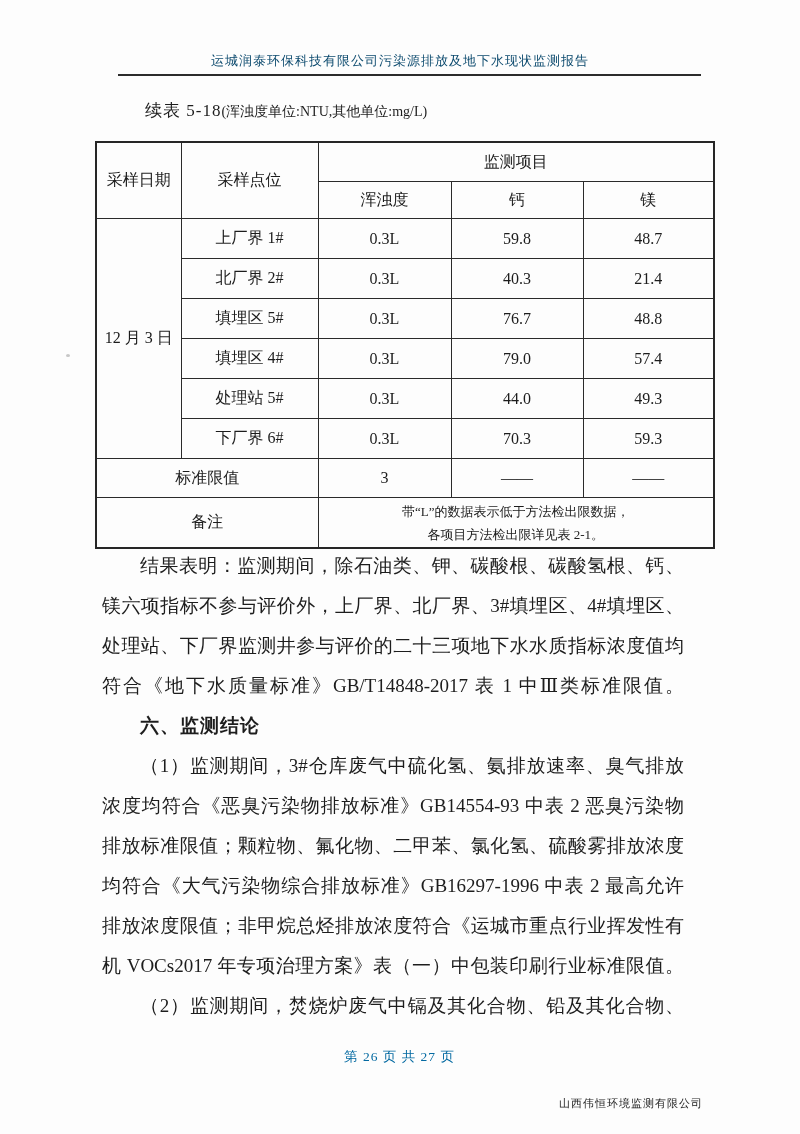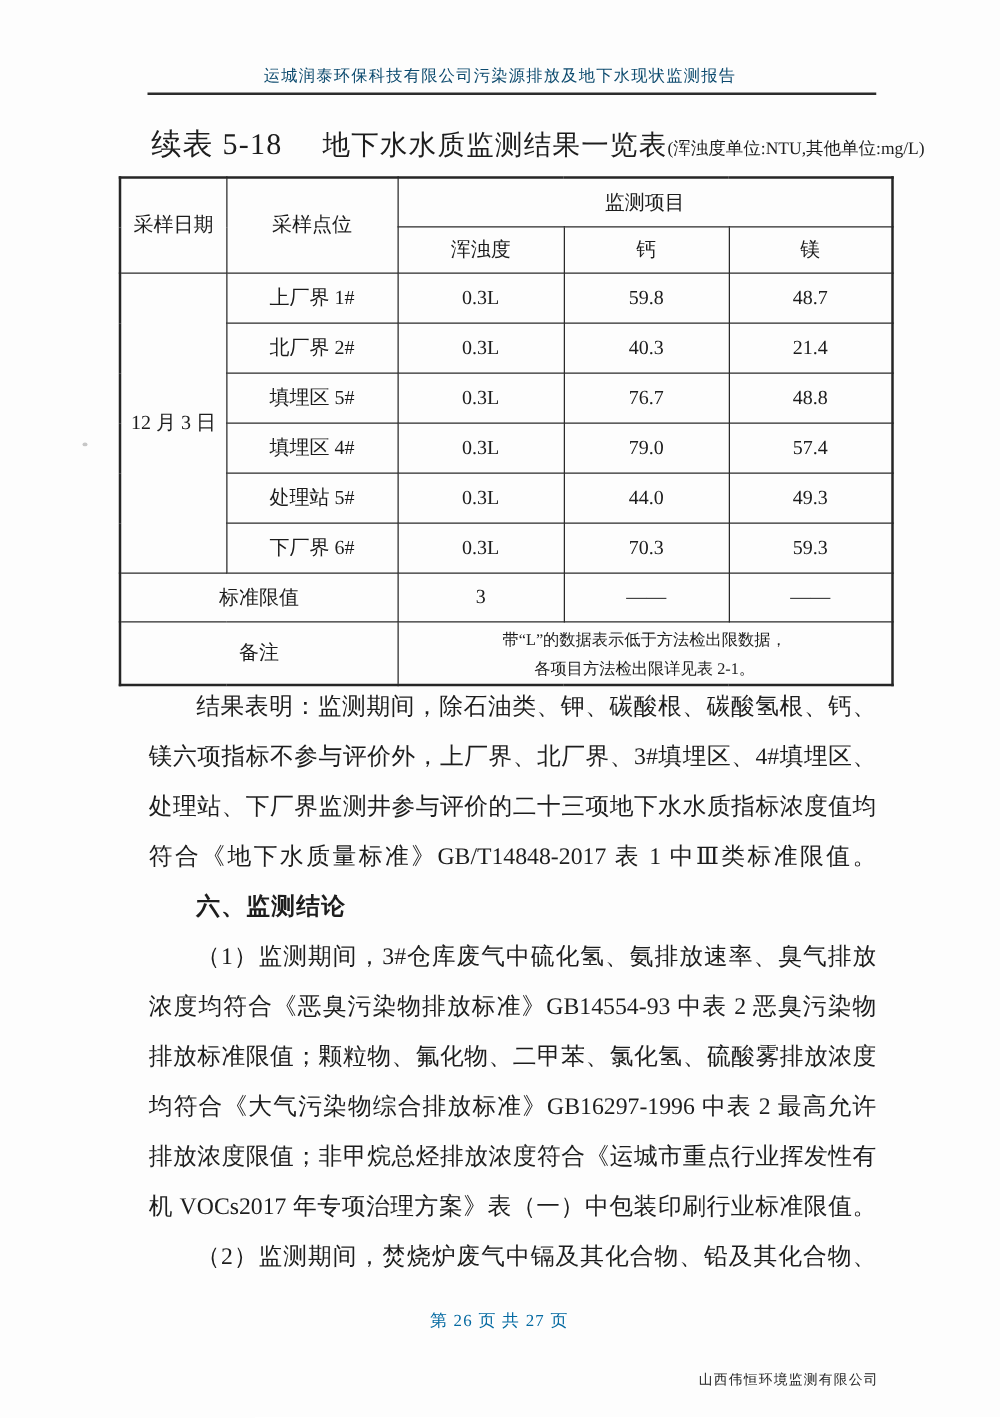--- a/index.html
+++ b/index.html
@@ -19,21 +19,21 @@
   .header-rule {
     position:absolute; top:74px; left:118px; width:583px; height:2px;
     background:#2c2c2c;
   }
 
   
   .caption {
     position:absolute; top:99px; left:121px;
     display:flex; align-items:baseline; white-space:nowrap;
   }
-  .cap-no { font-size:24px; letter-spacing:1px; }
+  .cap-no { font-size:17px; letter-spacing:1px;margin-left:24px; }
   .cap-title { font-size:22px; margin-left:32px; letter-spacing:1px; }
   .cap-unit { font-size:14px; }
 
   
   .data-table {
     position:absolute; top:141px; left:95px; width:618px;
     border-collapse:collapse; table-layout:fixed;
     font-size:16px; text-align:center; color:#1c1c1c;
     border:2px solid #262626;
   }
@@ -43,21 +43,21 @@
   }
   tr.r-h1 td { height:38px; }
   tr.r-h2 td { height:36px; }
   tr.r-data td { height:39px; }
   tr.r-limit td { height:38px; }
   tr.r-note td { height:49px; }
   td.note-cell div { line-height:23px; font-size:13px; }
 
   
   .content {
-    position:absolute; top:546px; left:119px; width:582px;
+    position:absolute; top:546px; left:102px; width:582px;
     font-size:19px;
   }
   .line {
     height:40px; line-height:40px;
     text-align:justify; text-align-last:justify;
   }
   .para .line:first-child { text-indent:2em; }
   .section-heading {
     height:40px; line-height:40px; text-indent:2em;
     font-family:"Liberation Sans","DejaVu Sans",sans-serif;
@@ -83,21 +83,20 @@
 </head>
 <body>
 
 <div class="page">
 
   <div class="running-header">运城润泰环保科技有限公司污染源排放及地下水现状监测报告</div>
   <div class="header-rule"></div>
 
   <div class="caption">
     <span class="cap-no">续表 5-18</span>
-    <span class="cap-title">地下水水质监测结果一览表</span>
     <span class="cap-unit">(浑浊度单位:NTU,其他单位:mg/L)</span>
   </div>
 
   <table class="data-table">
     <colgroup>
       <col style="width:85px">
         <col style="width:137px">
       <col style="width:133px">
         <col style="width:132px">
         <col style="width:131px">

